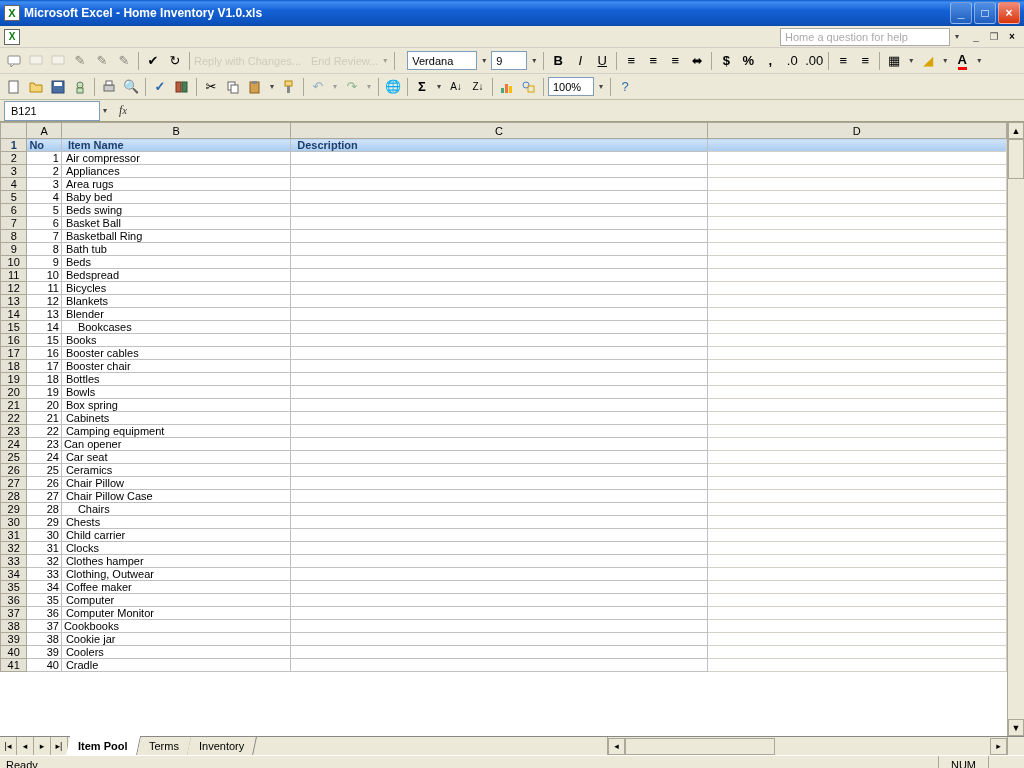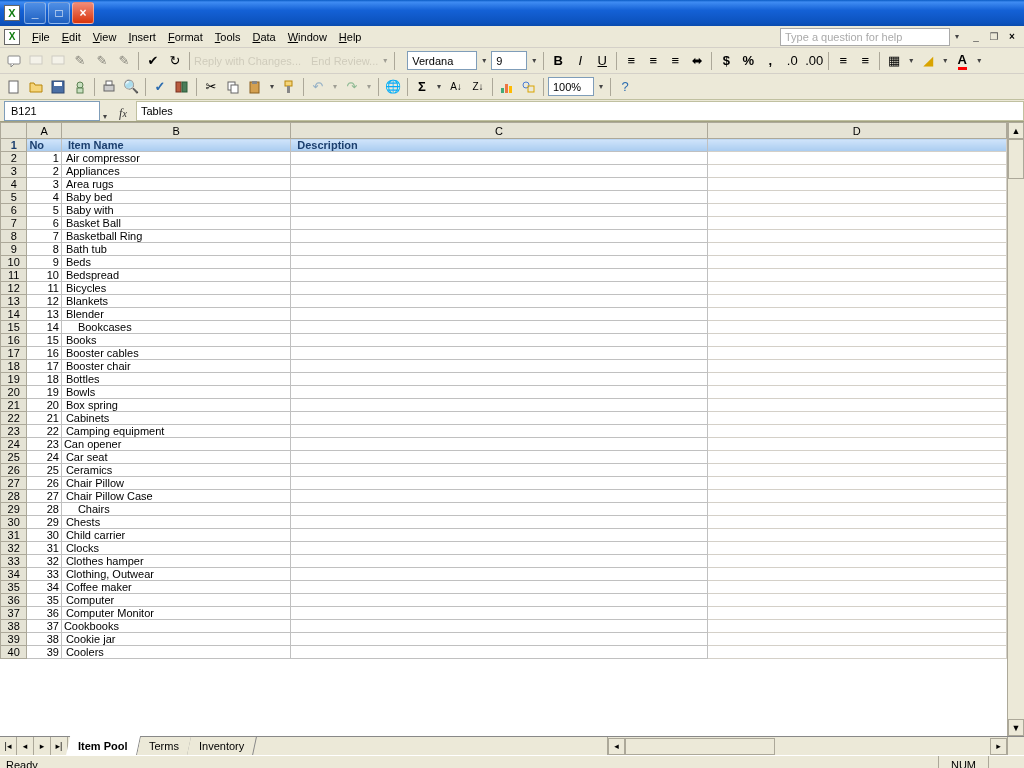--- a/index.html
+++ b/index.html
@@ -23,21 +23,21 @@
 .toolbar{height:26px;background:#ece9d8;display:flex;align-items:center;padding:0 4px;gap:2px;border-bottom:1px solid #d4d0c8}
 .toolbar2{height:26px;background:#ece9d8;display:flex;align-items:center;padding:0 4px;gap:2px;border-bottom:1px solid #c0c0a0}
 .tico{width:20px;height:20px;display:inline-flex;align-items:center;justify-content:center;font-size:13px;cursor:default}
 .tico svg{width:16px;height:16px}
 .sep{width:1px;height:18px;background:#aca899;margin:0 2px}
 .dim{opacity:.45}
 .fontbox{width:70px;height:19px;border:1px solid #7f9db9;background:#fff;display:flex;align-items:center;padding:0 4px;font-size:11px}
 .sizebox{width:36px;height:19px;border:1px solid #7f9db9;background:#fff;display:flex;align-items:center;padding:0 4px;font-size:11px}
 .dd{width:10px;display:flex;align-items:center;justify-content:center;color:#444;font-size:8px}
 .greytxt{color:#aca899}
-.namebox-row{height:22px;background:#ece9d8;display:flex;align-items:flex-end;border-bottom:1px solid #a0a080}
+.namebox-row{height:22px;background:#ece9d8;display:flex;align-items:center;border-bottom:1px solid #a0a080}
 .namebox{width:96px;height:20px;border:1px solid #7f9db9;background:#fff;display:flex;align-items:center;padding:0 6px;margin-left:4px;font-size:11px}
 .fx{width:18px;display:flex;align-items:center;justify-content:center;font-style:italic;font-size:12px;font-family:"Times New Roman",serif;color:#333;margin:0 4px}
 .fbar{flex:1;background:#fff;border:1px solid #c0c0a0;height:20px;display:flex;align-items:center;padding:0 4px;font-size:11px}
 .grid-area{position:relative;height:614px;background:#fff;display:flex}
 .grid-main{flex:1;overflow:hidden;position:relative}
 table.sheet{border-collapse:collapse;width:100%;table-layout:fixed}
 table.sheet th,table.sheet td{border:1px solid #c0c0c0;height:13px;padding:0 2px;font-size:11px;font-family:Verdana,sans-serif;overflow:hidden;white-space:nowrap;vertical-align:middle}
 table.sheet th{background:#e5e3d5;font-weight:normal;text-align:center;height:16px;border-color:#aca899}
 table.sheet th.rowh{width:26px;text-align:center;background:#e5e3d5}
 table.sheet td.rowh{background:#e5e3d5;text-align:center;border-color:#aca899;font-size:11px;width:26px}
@@ -62,32 +62,34 @@
 .hscroll .thm{position:absolute;left:0;top:0;bottom:0;width:150px;background:#ece9d8;border:1px solid #aca899}
 .statusbar{height:19px;background:#ece9d8;border-top:1px solid #fff;display:flex;align-items:center;padding:0 6px;font-size:11px}
 .statusbar .sp{flex:1}
 .statusbar .cell{border-left:1px solid #aca899;padding:0 12px;height:100%;display:flex;align-items:center}
 </style>
 </head>
 <body>
 
 <div class="titlebar">
   <div class="xicon">X</div>
+  <div class="ttxt">
+    <span>Microsoft Excel</span> - <span>Home Inventory V1.0.xls</span>
+  </div>
   <div class="tbtns">
     <div class="tbtn min">_</div>
     <div class="tbtn max">□</div>
     <div class="tbtn cls">×</div>
   </div>
 </div>
 
 <div class="menubar">
   <span class="micon">X</span>
-  <span id="menus"><span class="mitem"><u>F</u>ile</span><span class="mitem"><u>E</u>dit</span><span class="mitem"><u>V</u>iew</span><span class="mitem"><u>I</u>nsert</span><span class="mitem"><u>F</u>ormat</span><span class="mitem"><u>T</u>ools</span><span class="mitem"><u>D</u>ata</span><span class="mitem"><u>W</u>indow</span><span class="mitem"><u>H</u>elp</span></span>
   <span class="spacer"></span>
-  <div class="helpbox">Type a question for help</div>
+  <div class="helpbox">Home a question for help</div>
   <span class="dd">▾</span>
   <div class="docbtns">
     <div class="docbtn">_</div>
     <div class="docbtn">❐</div>
     <div class="docbtn cls">×</div>
   </div>
 </div>
 
 <div class="toolbar">
   <span class="tico">
@@ -264,23 +266,20 @@
   <span class="sep"></span>
   <span class="tico" style="color:#2b6cb0">?</span>
 </div>
 
 <div class="namebox-row">
   <div class="namebox">
       <span>B121</span>
     </div>
     <span class="dd">▾</span>
   <span class="fx">f<sub>x</sub></span>
-  <div class="fbar">
-      <span>Tables</span>
-    </div>
 </div>
 
 <div class="grid-area">
   <div class="grid-main">
     <table class="sheet">
       <colgroup>
         <col style="width:26px">
           <col style="width:34px">
           <col style="width:226px">
           <col style="width:410px">
@@ -327,21 +326,21 @@
           <tr>
             <td class="rowh">5</td>
             <td class="col-no">4</td>
             <td style="padding-left:4px">Baby bed</td>
             <td></td>
             <td style="border-color:#d4d0c8"></td>
           </tr>
           <tr>
             <td class="rowh">6</td>
             <td class="col-no">5</td>
-            <td style="padding-left:4px">Baby with</td>
+            <td style="padding-left:4px">Beds swing</td>
             <td></td>
             <td style="border-color:#d4d0c8"></td>
           </tr>
           <tr>
             <td class="rowh">7</td>
             <td class="col-no">6</td>
             <td style="padding-left:4px">Basket Ball</td>
             <td></td>
             <td style="border-color:#d4d0c8"></td>
           </tr>
@@ -566,20 +565,27 @@
             <td class="rowh">39</td>
             <td class="col-no">38</td>
             <td style="padding-left:4px">Cookie jar</td>
             <td></td>
             <td style="border-color:#d4d0c8"></td>
           </tr>
           <tr>
             <td class="rowh">40</td>
             <td class="col-no">39</td>
             <td style="padding-left:4px">Coolers</td>
+            <td></td>
+            <td style="border-color:#d4d0c8"></td>
+          </tr>
+          <tr>
+            <td class="rowh">41</td>
+            <td class="col-no">40</td>
+            <td style="padding-left:4px">Cradle</td>
             <td></td>
             <td style="border-color:#d4d0c8"></td>
           </tr>
         </tbody>
     </table>
   </div>
   <div class="vscroll">
     <div class="arrow up">▲</div>
     <div class="thumb"></div>
     <div class="arrow dn">▼</div>

